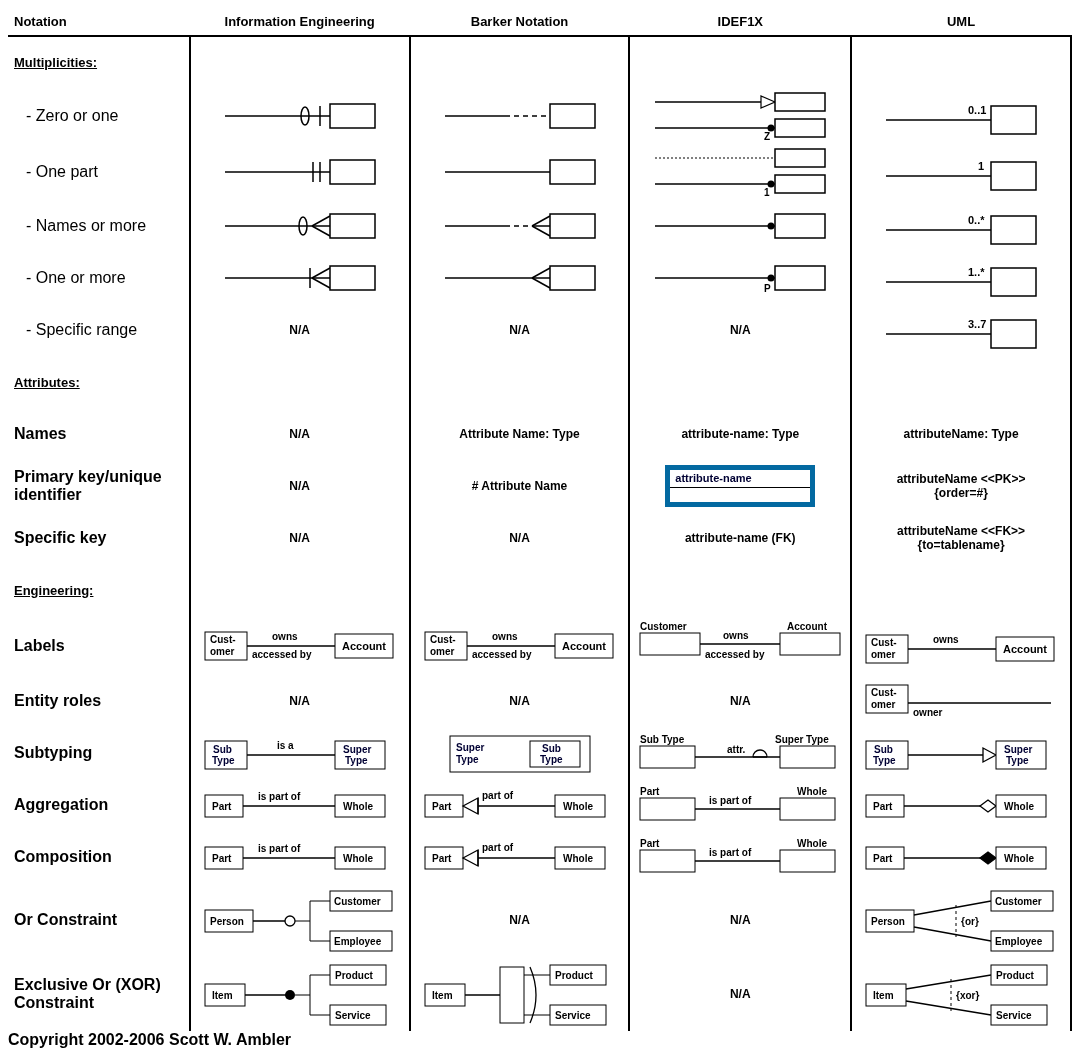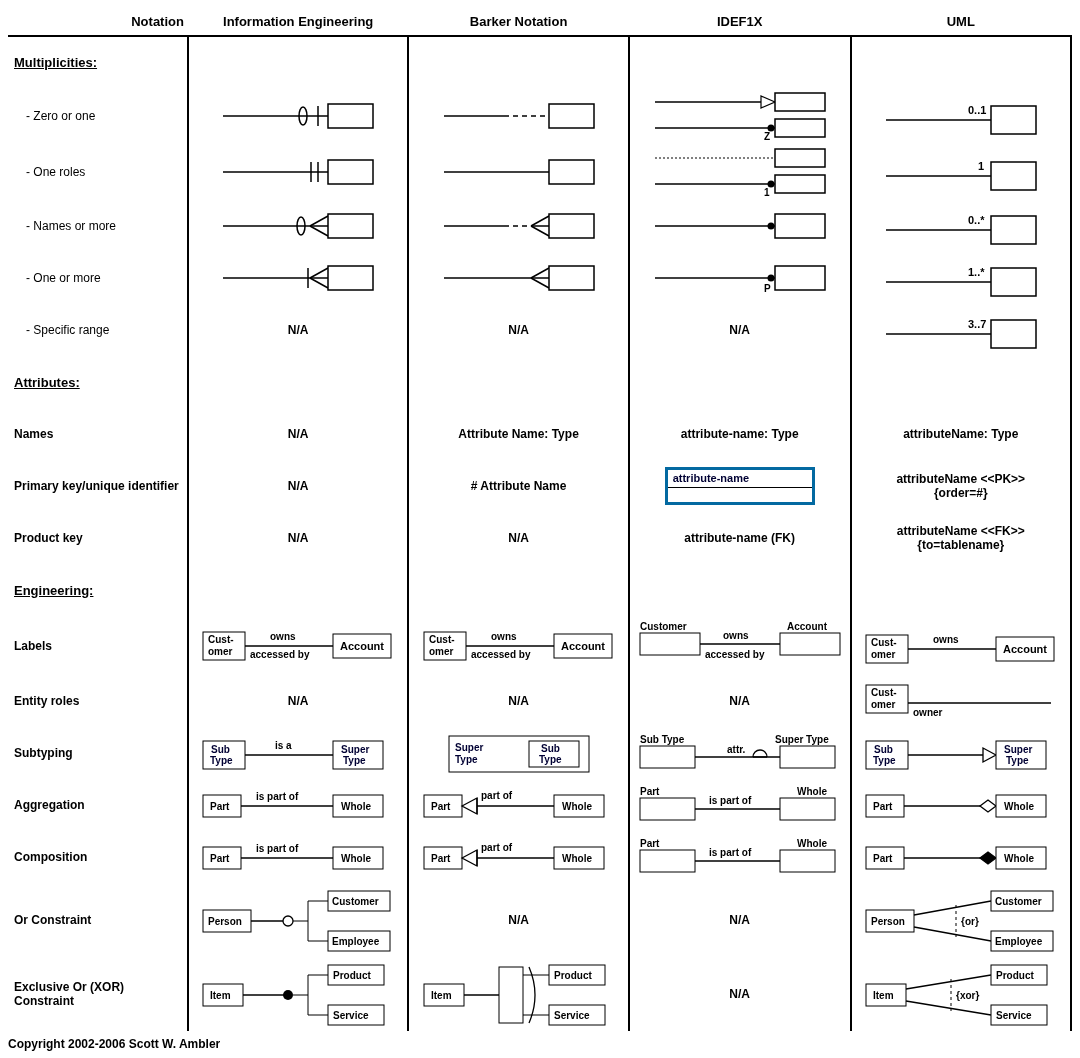--- a/index.html
+++ b/index.html
@@ -15,49 +15,49 @@
   table.main {
     border-collapse: collapse;
     width: 100%;
   }
   table.main th {
     font-weight: bold;
     padding: 6px 4px;
     font-size: 13px;
     border-bottom: 2px solid #000;
   }
-  table.main th:first-child { text-align: right; padding-left: 6px; }
+  table.main th:first-child { text-align: left; padding-left: 6px; }
   table.main td {
     vertical-align: middle;
     padding: 2px 4px;
     height: 52px;
   }
   table.main td.rowlabel {
-    font-size: 12px;
+    font-size: 16px;
     padding-left: 18px;
     white-space: nowrap;
   }
   table.main td.section {
     font-weight: bold;
     text-decoration: underline;
     font-size: 13px;
     padding-left: 6px;
     height: 30px;
   }
   table.main td.notecol {
     border-left: 2px solid #000;
     border-right: 2px solid #000;
     text-align: center;
     font-weight: bold;
     font-size: 12px;
   }
   .cellsvg { display: block; margin: 0 auto; }
-  .copyright { font-size: 12px; font-weight: bold; margin-top: 6px; }
+  .copyright { font-size: 16px; font-weight: bold; }
   .pkbox {
-    border:3px solid #0369a1;
+    border:5px solid #0369a1;
     width:150px;
     margin:0 auto;
     font-family: Arial;
     color:#003;
     line-height:1;
   }
   .pkbox .top{border-bottom:1px solid #000;padding:3px 5px;font-size:11px;text-align:left;}
   .pkbox .bot{height:14px;}
   .umlmult{font-weight:bold;font-size:11px;}
 </style>
@@ -115,21 +115,21 @@
       <td class="notecol">
         <svg class="cellsvg" width="170" height="40">
           <line x1="10" y1="24" x2="115" y2="24" stroke="#000" stroke-width="1.5"></line>
           <text x="92" y="18" class="umlmult">0..1</text>
           <rect x="115" y="10" width="45" height="28" fill="#fff" stroke="#000" stroke-width="1.5"></rect>
         </svg>
       </td>
     </tr>
 
     <tr>
-      <td class="rowlabel">- One roles</td>
+      <td class="rowlabel">- One part</td>
       <td class="notecol">
         <svg class="cellsvg" width="170" height="40">
           <line x1="10" y1="20" x2="115" y2="20" stroke="#000" stroke-width="1.5"></line>
           <line x1="98" y1="10" x2="98" y2="30" stroke="#000" stroke-width="1.5"></line>
           <line x1="105" y1="10" x2="105" y2="30" stroke="#000" stroke-width="1.5"></line>
           <rect x="115" y="8" width="45" height="24" fill="#fff" stroke="#000" stroke-width="1.5"></rect>
         </svg>
       </td>
       <td class="notecol">
         <svg class="cellsvg" width="170" height="40">
@@ -270,21 +270,21 @@
           <div class="bot"></div>
         </div>
       </td>
       <td class="notecol">
         <div>attributeName &lt;&lt;PK&gt;&gt;</div>
         <div>{order=#}</div>
       </td>
     </tr>
 
     <tr>
-      <td class="rowlabel" style="padding-left:6px;font-weight:bold">Product key</td>
+      <td class="rowlabel" style="padding-left:6px;font-weight:bold">Specific key</td>
       <td class="notecol">N/A</td>
       <td class="notecol">N/A</td>
       <td class="notecol">attribute-name (FK)</td>
       <td class="notecol">
         <div>attributeName &lt;&lt;FK&gt;&gt;</div>
         <div>{to=tablename}</div>
       </td>
     </tr>
 
     <tr>

